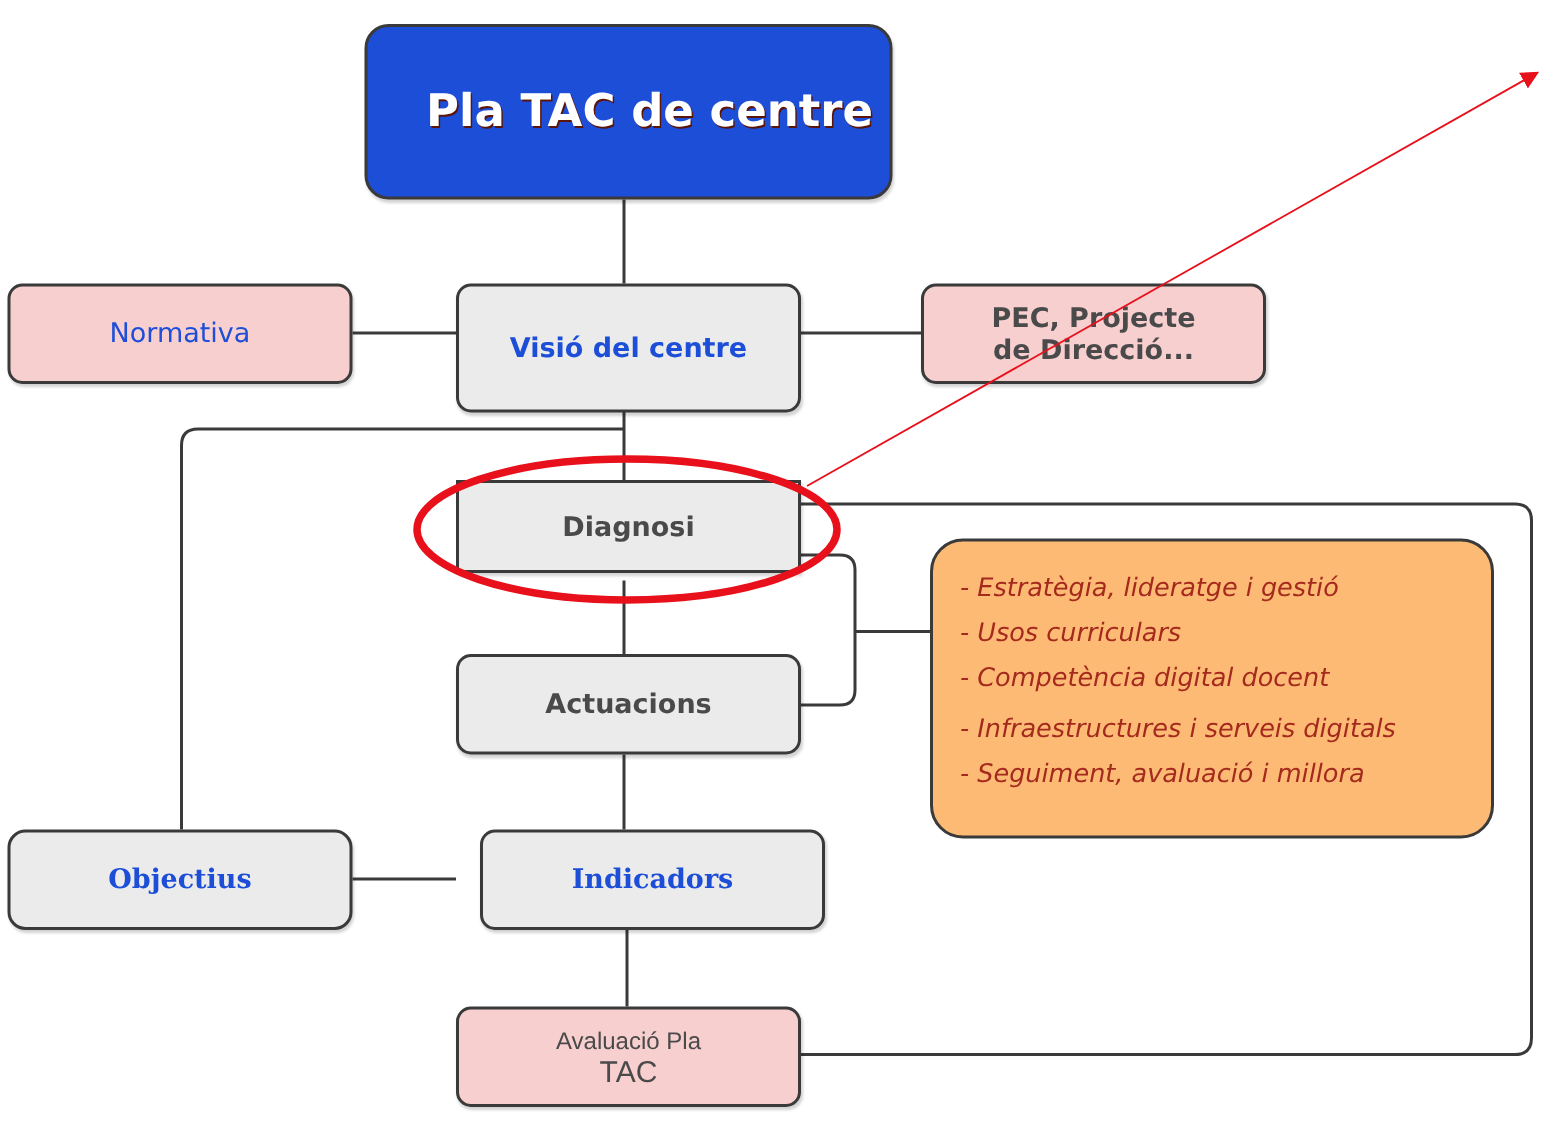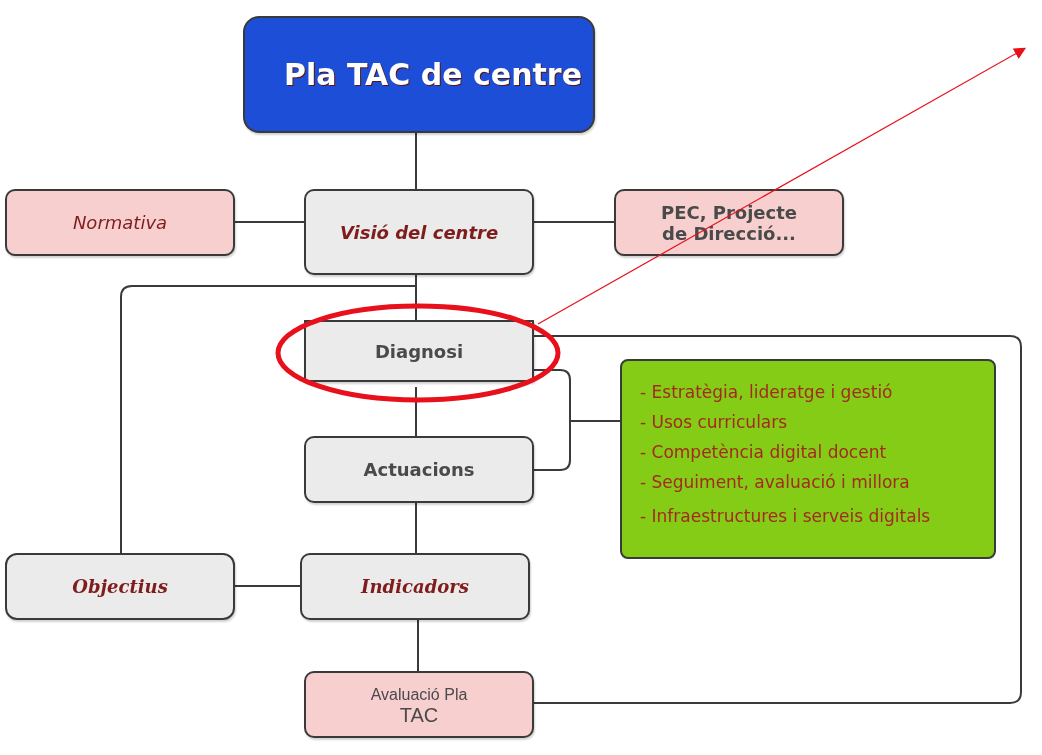--- a/index.html
+++ b/index.html
@@ -9,24 +9,24 @@
     #overlay { position: absolute; left: 0; top: 0; width: 1042px; height: 755px; z-index: 5; pointer-events: none; }
     .node { position: absolute; box-sizing: border-box; border: 2px solid #3a3a3a; border-radius: 10px;
             display: flex; align-items: center; justify-content: center; text-align: center;
             z-index: 3; box-shadow: 1px 2px 2px rgba(0,0,0,0.18); }
     .gray { background: #ebebeb; }
     .pink { background: #f8cfcf; }
     .title-node { background: #1d4ed8; border-radius: 16px; }
     .title-node span { color: #ffffff; font-weight: bold; font-size: 30px; padding-left: 28px;
                        text-shadow: 1px 1px 0 #5a1408; }
     .lbl { font-size: 18px; font-weight: bold; line-height: 21px; }
-    .red-text { color: #7f1d1d; font-style: italic; }
+    .red-text { color: #1d4ed8; }
     .dark-text { color: #4a4a4a; }
-    .list-node { position: absolute; box-sizing: border-box; border: 2px solid #3a3a3a; border-radius: 8px;
-                 background: #84cc16; z-index: 3; padding: 16px 0 0 18px; }
+    .list-node { position: absolute; box-sizing: border-box; border: 2px solid #3a3a3a; border-radius: 22px;
+                 background: #fdba74; z-index: 3; padding: 16px 0 0 18px; font-style: italic; }
     .list-node div { color: #a52a1e; font-size: 17px; line-height: 30px; white-space: nowrap; }
   </style>
 </head>
 <body>
 
 <svg id="connectors" viewBox="0 0 1042 755">
   <g fill="none" stroke="#3a3a3a" stroke-width="2">
 
     <line x1="416" y1="133" x2="416" y2="189"></line>
 
@@ -69,32 +69,32 @@
 </div>
 
 <div class="node gray" style="left:304px; top:320px; width:230px; height:62px; border-radius:0; border-left-width:2px; border-right-width:2px;">
   <span class="lbl dark-text">Diagnosi</span>
 </div>
 
 <div class="list-node" style="left:620px; top:359px; width:376px; height:200px;">
   <div>- Estratègia, lideratge i gestió</div>
   <div>- Usos curriculars</div>
   <div>- Competència digital docent</div>
+  <div style="margin-top:4px;">- Infraestructures i serveis digitals</div>
   <div>- Seguiment, avaluació i millora</div>
-  <div style="margin-top:4px;">- Infraestructures i serveis digitals</div>
 </div>
 
 <div class="node gray" style="left:304px; top:436px; width:230px; height:67px;">
   <span class="lbl dark-text">Actuacions</span>
 </div>
 
 <div class="node gray" style="left:5px; top:553px; width:230px; height:67px;border-radius:12px;">
   <span class="lbl red-text" style="font-family:'DejaVu Serif', serif;">Objectius</span>
 </div>
-<div class="node gray" style="left:300px; top:553px; width:230px; height:67px;">
+<div class="node gray" style="left:320px; top:553px; width:230px; height:67px;">
   <span class="lbl red-text" style="font-family:'DejaVu Serif', serif;">Indicadors</span>
 </div>
 
 <div class="node pink" style="left:304px; top:671px; width:230px; height:67px; flex-direction:column;">
   <span class="lbl dark-text" style="font-weight:normal; font-family:'Liberation Sans', sans-serif; font-size:16px;">Avaluació Pla</span>
   <span class="lbl dark-text" style="font-weight:normal; font-family:'Liberation Sans', sans-serif; font-size:20px;">TAC</span>
 </div>
 
 <svg id="overlay" viewBox="0 0 1042 755">
   <defs>

